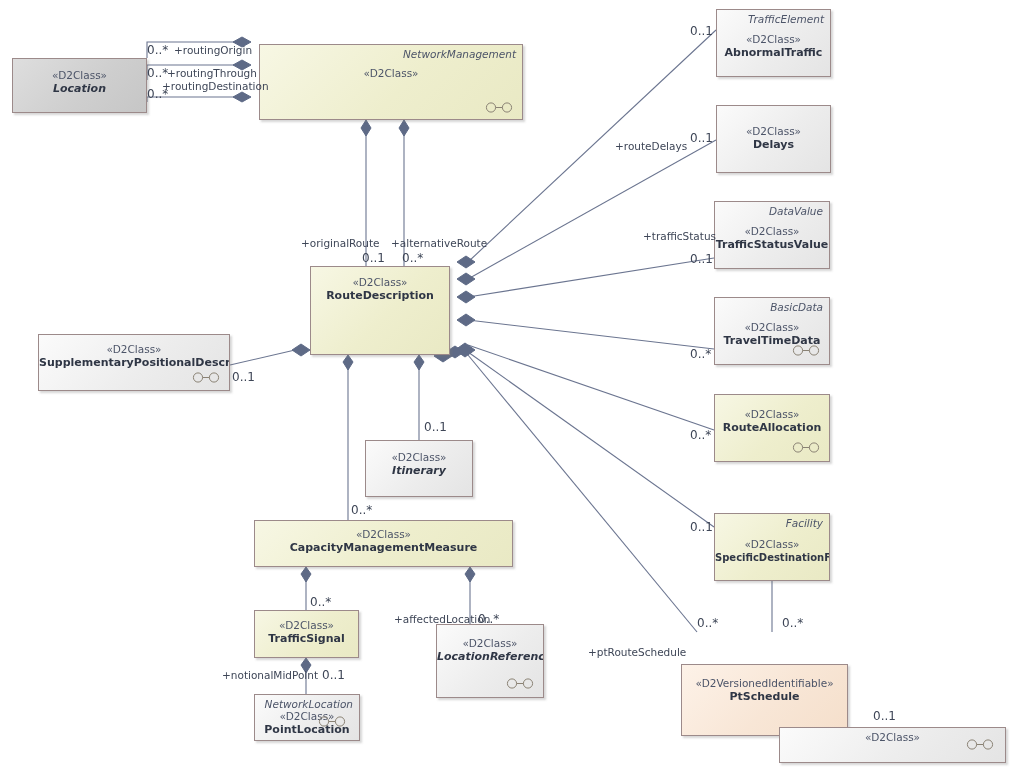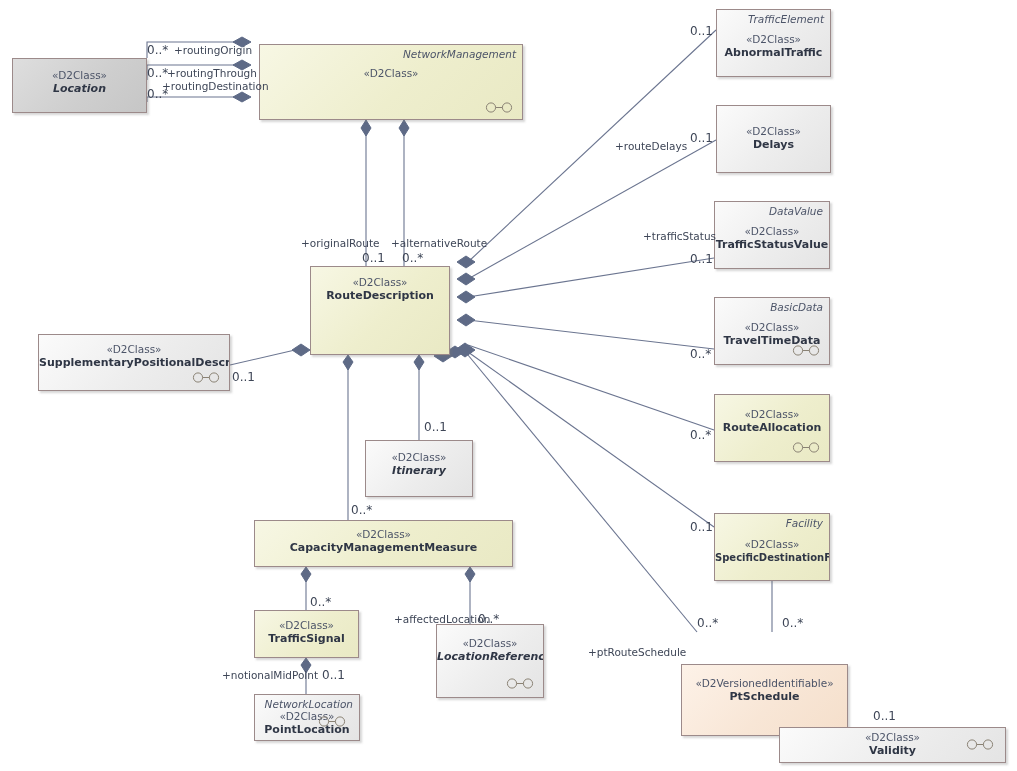--- a/index.html
+++ b/index.html
@@ -253,21 +253,20 @@
   <div class="uml-class fill-peach" style="left:681px;top:664px;width:167px;height:72px;">
     <div class="body" style="top:12px;">
       <div class="stereo">«D2VersionedIdentifiable»</div>
       <div class="cname">PtSchedule</div>
     </div>
   </div>
 
   <div class="uml-class fill-grey" style="left:779px;top:727px;width:227px;height:36px;">
     <div class="body" style="top:3px;">
       <div class="stereo">«D2Class»</div>
-      <div class="cname">Validity</div>
     </div>
     <span class="iface" style="right:10px;top:11px;">
       <svg viewBox="0 0 30 11" width="30" height="11">
         <circle cx="7" cy="5.5" r="4.6" fill="none" stroke="#8a8274" stroke-width="1"></circle>
         <line x1="11.6" y1="5.5" x2="18.4" y2="5.5" stroke="#8a8274" stroke-width="1"></line>
         <circle cx="23" cy="5.5" r="4.6" fill="none" stroke="#8a8274" stroke-width="1"></circle>
       </svg>
     </span>
   </div>
 

